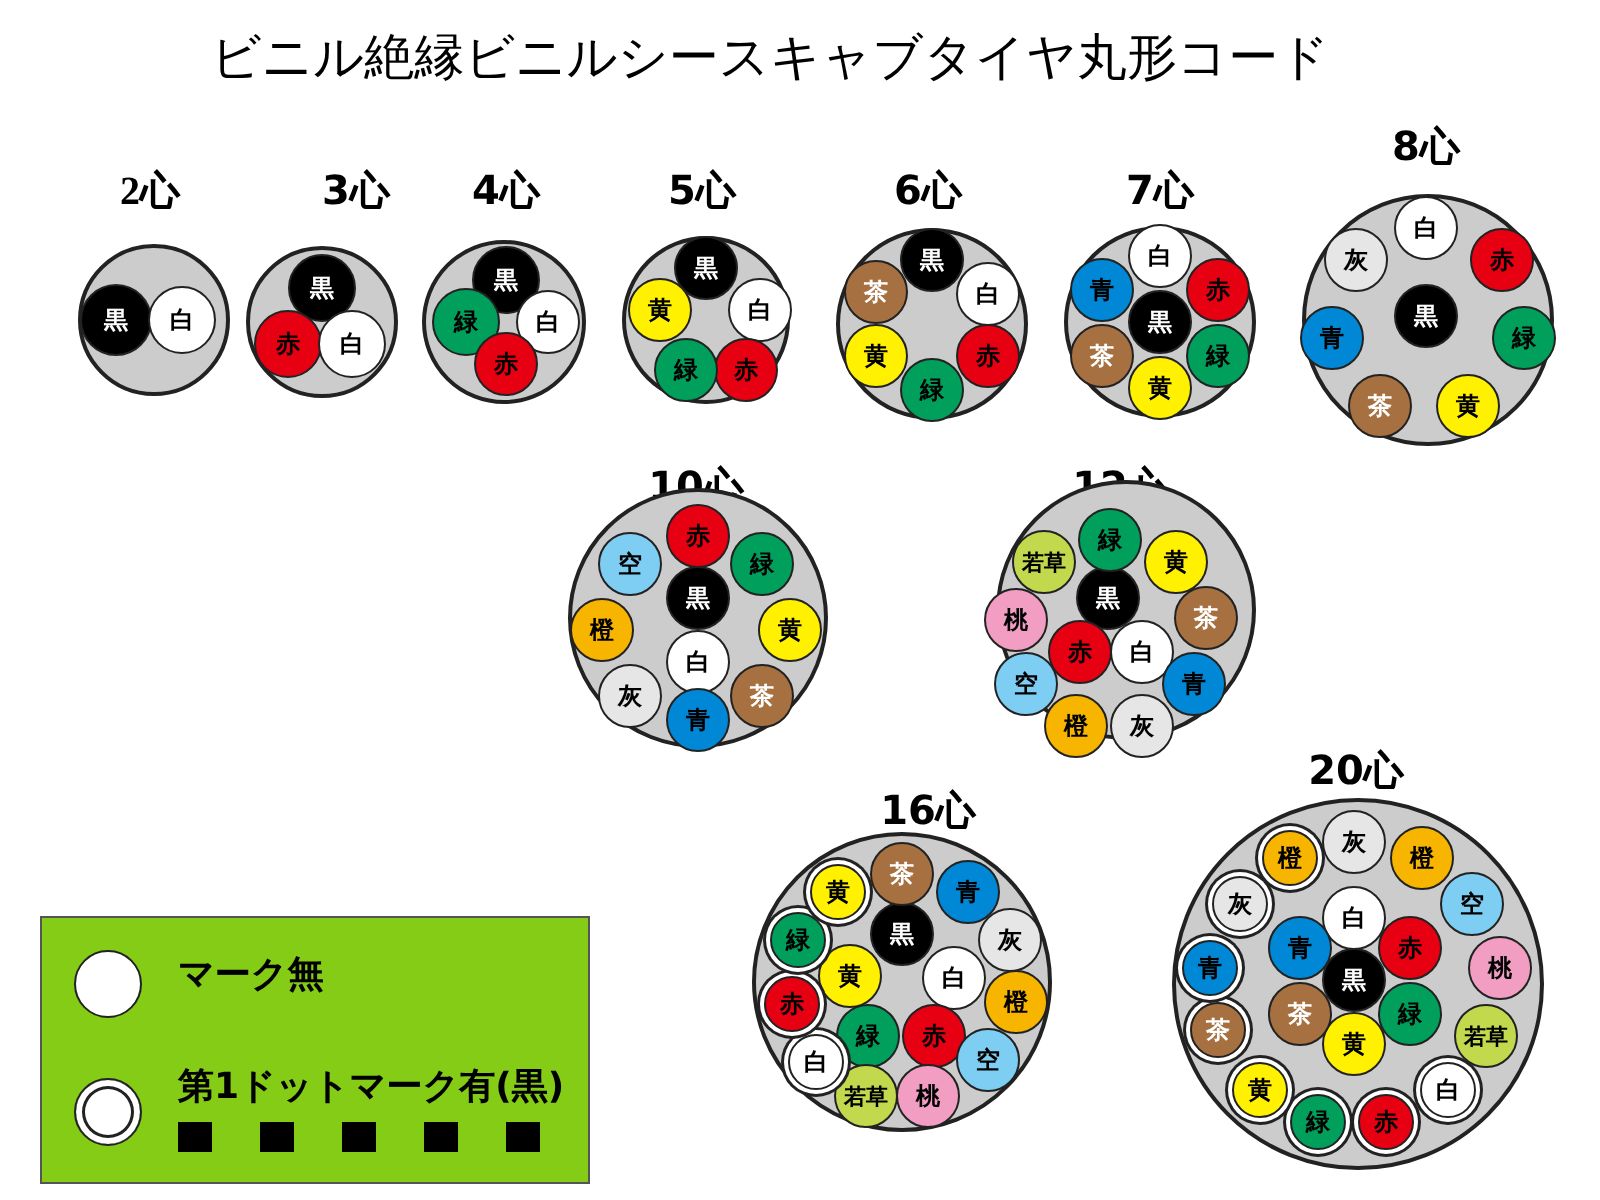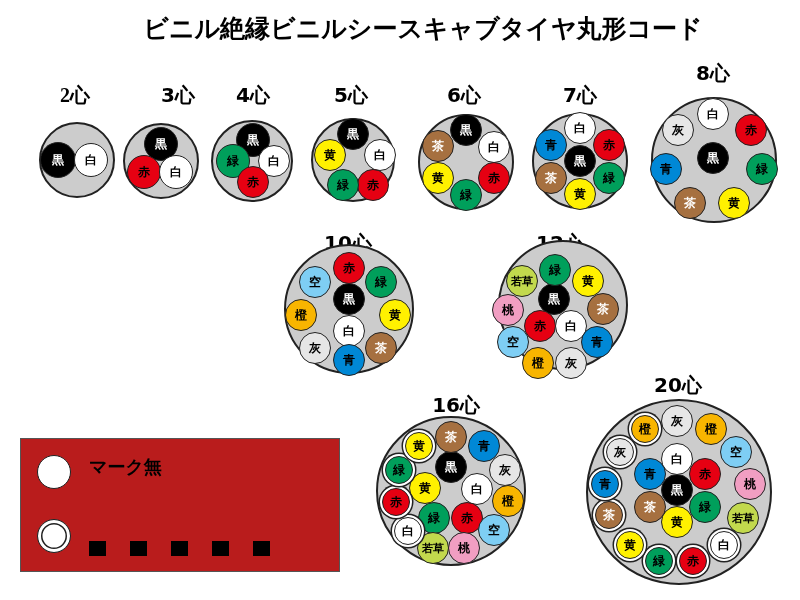--- a/index.html
+++ b/index.html
@@ -1,25 +1,25 @@
 <!DOCTYPE html>
 <html><head>
 <meta charset="utf-8">
 <style>
   html, body { margin:0; padding:0; }
   body { width:800px; height:600px; background:#ffffff; position:relative; overflow:hidden;
          font-family:"DejaVu Sans", "Liberation Sans", sans-serif; color:#000; }
   .title { position:absolute; left:0; top:12px; width:740px; text-align:center; font-size:25px;
-           font-weight:bold; letter-spacing:0px; padding-left:30px; box-sizing:border-box;margin-left:38px; }
+           font-weight:normal; letter-spacing:0px; padding-left:30px; box-sizing:border-box; }
   .label { position:absolute; font-size:20px; font-weight:bold; text-align:center; width:80px; margin-left:-40px; }
   .cable { position:absolute; border-radius:50%; background:#cccccc; border:2px solid #222; box-sizing:border-box; }
   .core { position:absolute; border-radius:50%; box-sizing:border-box; border:1.5px solid #222;
           display:flex; align-items:center; justify-content:center; font-size:12px; font-weight:bold; }
   .core.mark-ring { box-shadow: 0 0 0 2px #fff, 0 0 0 3.5px #222; }
-  .legend { position:absolute; left:20px; top:438px; width:320px; height:134px; border:1.5px solid #555; box-sizing:border-box; background:#b91c1c; }
+  .legend { position:absolute; left:20px; top:458px; width:275px; height:134px; border:1.5px solid #555; box-sizing:border-box; background:#84cc16; }
   .lg-circle { position:absolute; border-radius:50%; border:1.5px solid #222; box-sizing:border-box; background:#fff; }
   .lg-text { position:absolute; font-size:18px; font-weight:bold; white-space:nowrap; }
   .sq { position:absolute; width:17px; height:15px; background:#000; }
 </style>
 </head>
 <body>
 
 <div class="title">ビニル絶縁ビニルシースキャブタイヤ丸形コード</div>
 
 <div id="diagram">
@@ -91,21 +91,21 @@
     <div class="core" style="background: rgb(255, 255, 255); color: rgb(0, 0, 0); left: 555px; top: 310px; width: 32px; height: 32px;">白</div>
     <div class="core" style="background: rgb(0, 159, 91); color: rgb(0, 0, 0); left: 539px; top: 254px; width: 32px; height: 32px;">緑</div>
     <div class="core" style="background: rgb(255, 241, 0); color: rgb(0, 0, 0); left: 572px; top: 265px; width: 32px; height: 32px;">黄</div>
     <div class="core" style="background: rgb(166, 112, 64); color: rgb(255, 255, 255); left: 587px; top: 293px; width: 32px; height: 32px;">茶</div>
     <div class="core" style="background: rgb(0, 136, 214); color: rgb(0, 0, 0); left: 581px; top: 326px; width: 32px; height: 32px;">青</div>
     <div class="core" style="background: rgb(230, 230, 230); color: rgb(0, 0, 0); left: 555px; top: 347px; width: 32px; height: 32px;">灰</div>
     <div class="core" style="background: rgb(248, 181, 0); color: rgb(0, 0, 0); left: 522px; top: 347px; width: 32px; height: 32px;">橙</div>
     <div class="core" style="background: rgb(126, 206, 244); color: rgb(0, 0, 0); left: 497px; top: 326px; width: 32px; height: 32px;">空</div>
     <div class="core" style="background: rgb(241, 158, 194); color: rgb(0, 0, 0); left: 492px; top: 294px; width: 32px; height: 32px;">桃</div>
     <div class="core" style="background: rgb(194, 217, 77); color: rgb(0, 0, 0); left: 506px; top: 265px; width: 32px; height: 32px; font-size: 11px;">若草</div>
-    <div class="label" style="left: 440px; top: 392px; text-align: right;">16心</div>
+    <div class="label" style="left: 464px; top: 392px;">16心</div>
     <div class="cable" style="background: rgb(204, 204, 204); left: 376px; top: 416px; width: 150px; height: 150px;"></div>
     <div class="core" style="background: rgb(0, 0, 0); color: rgb(255, 255, 255); left: 435px; top: 451px; width: 32px; height: 32px;">黒</div>
     <div class="core" style="background: rgb(255, 255, 255); color: rgb(0, 0, 0); left: 461px; top: 473px; width: 32px; height: 32px;">白</div>
     <div class="core" style="background: rgb(230, 0, 18); color: rgb(0, 0, 0); left: 451px; top: 502px; width: 32px; height: 32px;">赤</div>
     <div class="core" style="background: rgb(0, 159, 91); color: rgb(0, 0, 0); left: 418px; top: 502px; width: 32px; height: 32px;">緑</div>
     <div class="core" style="background: rgb(255, 241, 0); color: rgb(0, 0, 0); left: 409px; top: 472px; width: 32px; height: 32px;">黄</div>
     <div class="core" style="background: rgb(166, 112, 64); color: rgb(255, 255, 255); left: 435px; top: 421px; width: 32px; height: 32px;">茶</div>
     <div class="core" style="background: rgb(0, 136, 214); color: rgb(0, 0, 0); left: 468px; top: 430px; width: 32px; height: 32px;">青</div>
     <div class="core" style="background: rgb(230, 230, 230); color: rgb(0, 0, 0); left: 489px; top: 454px; width: 32px; height: 32px;">灰</div>
     <div class="core" style="background: rgb(248, 181, 0); color: rgb(0, 0, 0); left: 492px; top: 485px; width: 32px; height: 32px;">橙</div>
@@ -137,20 +137,21 @@
     <div class="core mark-ring" style="background: rgb(166, 112, 64); color: rgb(255, 255, 255); left: 595px; top: 501px; width: 28px; height: 28px;">茶</div>
     <div class="core mark-ring" style="background: rgb(0, 136, 214); color: rgb(0, 0, 0); left: 591px; top: 470px; width: 28px; height: 28px;">青</div>
     <div class="core mark-ring" style="background: rgb(230, 230, 230); color: rgb(0, 0, 0); left: 606px; top: 438px; width: 28px; height: 28px;">灰</div>
     <div class="core mark-ring" style="background: rgb(248, 181, 0); color: rgb(0, 0, 0); left: 631px; top: 415px; width: 28px; height: 28px;">橙</div>
   </div>
 
 <div class="legend">
   <div class="lg-circle" style="left:16px;top:16px;width:34px;height:34px;"></div>
   <div class="lg-text" style="left:68px;top:16px;">マーク無</div>
   <div class="lg-circle" style="left:16px;top:80px;width:34px;height:34px;box-shadow:inset 0 0 0 3px #fff, inset 0 0 0 4.5px #222;"></div>
+  <div class="lg-text" style="left:68px;top:72px;">第1ドットマーク有(黒)</div>
   <div id="dots">
       <div class="sq" style="left: 68px; top: 102px;"></div>
       <div class="sq" style="left: 109px; top: 102px;"></div>
       <div class="sq" style="left: 150px; top: 102px;"></div>
       <div class="sq" style="left: 191px; top: 102px;"></div>
       <div class="sq" style="left: 232px; top: 102px;"></div>
     </div>
 </div>
 
 </body></html>

